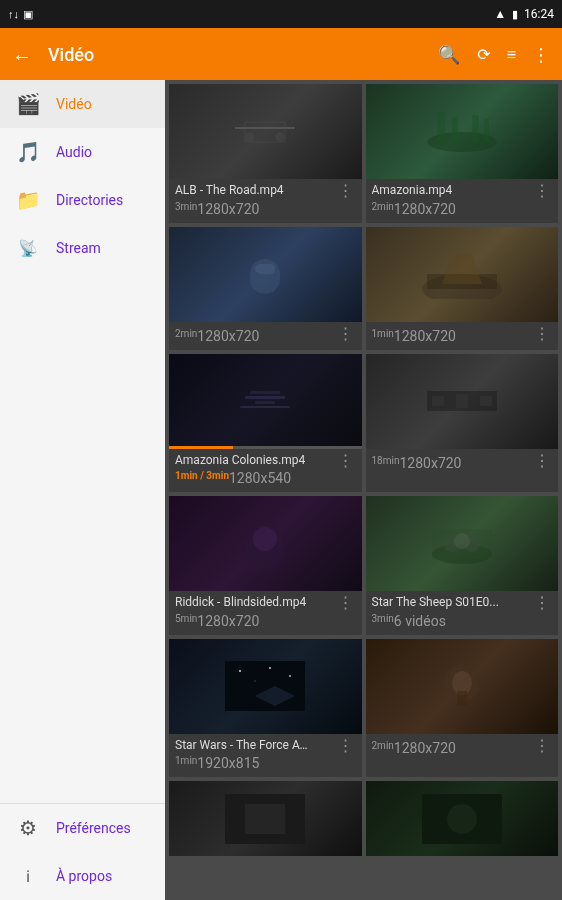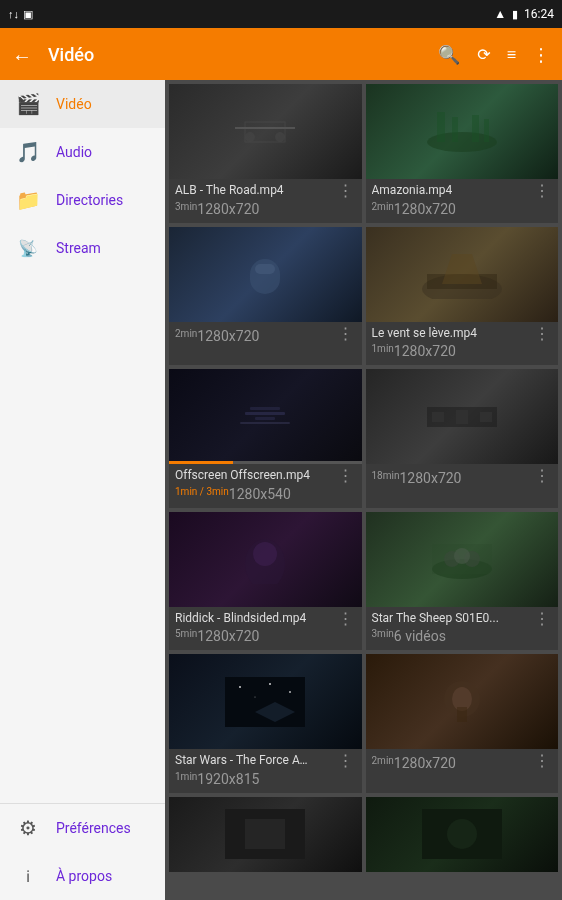--- a/index.html
+++ b/index.html
@@ -367,21 +367,20 @@
           <div class="thumb-content">
             <svg width="80" height="50" viewBox="0 0 80 50">
               <ellipse cx="40" cy="40" rx="40" ry="15" fill="#3a3020" opacity="0.5"></ellipse>
               <rect x="5" y="25" width="70" height="15" fill="#2a2010" opacity="0.4"></rect>
               <polygon points="30,5 50,5 60,35 20,35" fill="#5a4520" opacity="0.5"></polygon>
             </svg>
           </div>
         </div>
         <div class="video-info">
           <div class="video-text">
-            <div class="video-title">Le vent se lève.mp4</div>
             <div class="video-meta">
               <span class="video-duration">1min</span>
               <span class="video-resolution">1280x720</span>
             </div>
           </div>
           <span class="video-more">⋮</span>
         </div>
       </div>
 
       <div class="video-card">
@@ -392,23 +391,23 @@
               <rect x="25" y="15" width="30" height="3" rx="1" fill="#2a2a4a" opacity="0.6"></rect>
               <rect x="30" y="25" width="20" height="3" rx="1" fill="#2a2a4a" opacity="0.6"></rect>
               <rect x="15" y="30" width="50" height="2" rx="1" fill="#3a3a5a" opacity="0.5"></rect>
             </svg>
           </div>
           <div class="progress-bg"></div>
           <div class="video-progress" style="width:33%"></div>
         </div>
         <div class="video-info">
           <div class="video-text">
-            <div class="video-title">Offscreen Offscreen.mp4</div>
-            <div class="video-meta">
-              <span class="video-duration" style="color:#f57c00;">1min / 3min</span>
+            <div class="video-title">Amazonia Colonies.mp4</div>
+            <div class="video-meta">
+              <span class="video-duration" style="color:#f57c00;font-weight:bold;">1min / 3min</span>
               <span class="video-resolution">1280x540</span>
             </div>
           </div>
           <span class="video-more">⋮</span>
         </div>
       </div>
 
       <div class="video-card">
         <div class="video-thumbnail thumb-omega">
           <div class="thumb-content">

